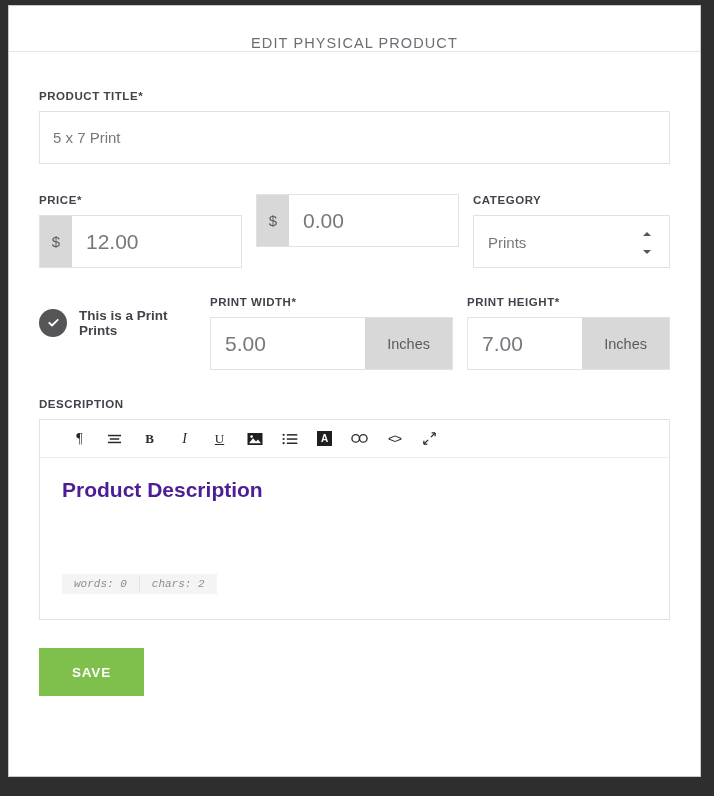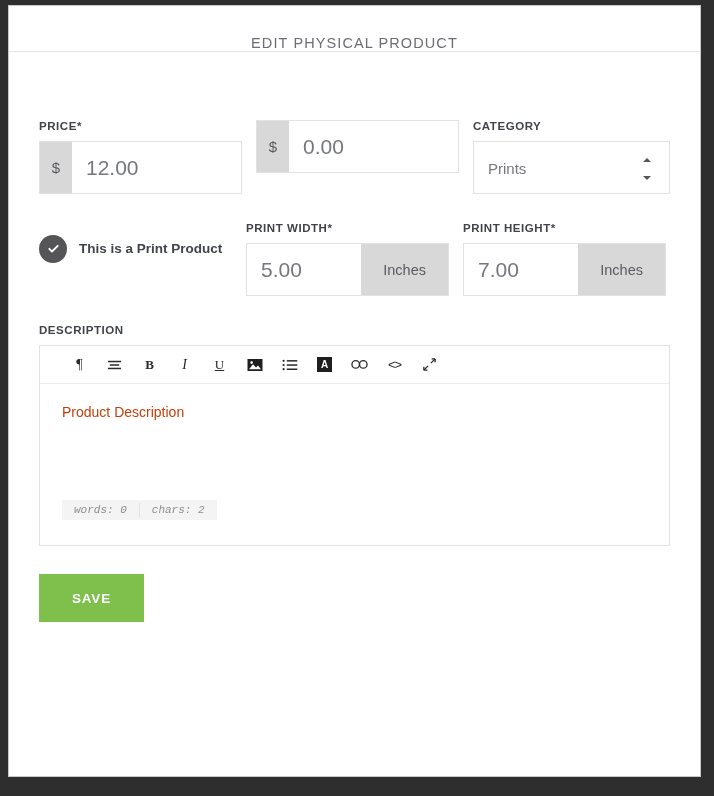--- a/index.html
+++ b/index.html
@@ -184,22 +184,23 @@
   .tb-box {
     background: #1f1f1f;
     color: #fff;
     width: 15px; height: 15px;
     display: flex; align-items: center; justify-content: center;
     font-size: 10px; font-weight: bold;
   }
   .editor-placeholder {
     position: absolute;
     left: 22px; top: 58px;
-    font-size: 14px;
-    color: #c2410c;
+    font-size: 21px;
+    color: #4c1d95;
+    font-weight: bold;
   }
   .counter {
     position: absolute;
     left: 22px; bottom: 25px;
     display: inline-flex;
     background: #f4f4f4;
     font-family: "Liberation Mono", monospace;
     font-size: 11px;
     color: #8b8d91;
     font-style: italic;
@@ -226,20 +227,24 @@
 <div id="root">
   <div class="modal">
 
     <div class="modal-header">
       <div class="modal-title">EDIT PHYSICAL PRODUCT</div>
     </div>
 
     <div class="modal-body">
 
       
+      <div>
+        <label class="field-label">PRODUCT TITLE*</label>
+        <input class="text-input" type="text" value="5 x 7 Print" style="">
+      </div>
 
       
       <div class="row" style="margin-top:30px;">
 
         <div class="col" style="width:203px;">
           <label class="field-label">PRICE*</label>
           <div class="input-group">
             <div class="addon addon-left">$</div>
             <input type="text" value="12.00" style="">
           </div>
@@ -268,25 +273,25 @@
       
       <div class="row">
 
         <div class="col" style="width:203px;">
           <div class="check-row">
             <div class="check-circle">
               <svg width="15" height="15" viewBox="0 0 16 16">
                 <path d="M3.5 8.3 L6.4 11.2 L12.5 5.1" fill="none" stroke="#ffffff" stroke-width="1.9" stroke-linecap="round" stroke-linejoin="round"></path>
               </svg>
             </div>
-            <span class="check-label">This is a Print Product</span>
-          </div>
-        </div>
-
-        <div class="col" style="width:203px; margin-left:4px; margin-top:28px;">
+            <span class="check-label">This is a Print Prints</span>
+          </div>
+        </div>
+
+        <div class="col" style="width:243px; margin-left:4px; margin-top:28px;">
           <label class="field-label">PRINT WIDTH*</label>
           <div class="input-group">
             <input type="text" value="5.00" style="">
             <div class="addon addon-right">Inches</div>
           </div>
         </div>
 
         <div class="col" style="width:203px; margin-left:14px; margin-top:28px;">
           <label class="field-label">PRINT HEIGHT*</label>
           <div class="input-group">

